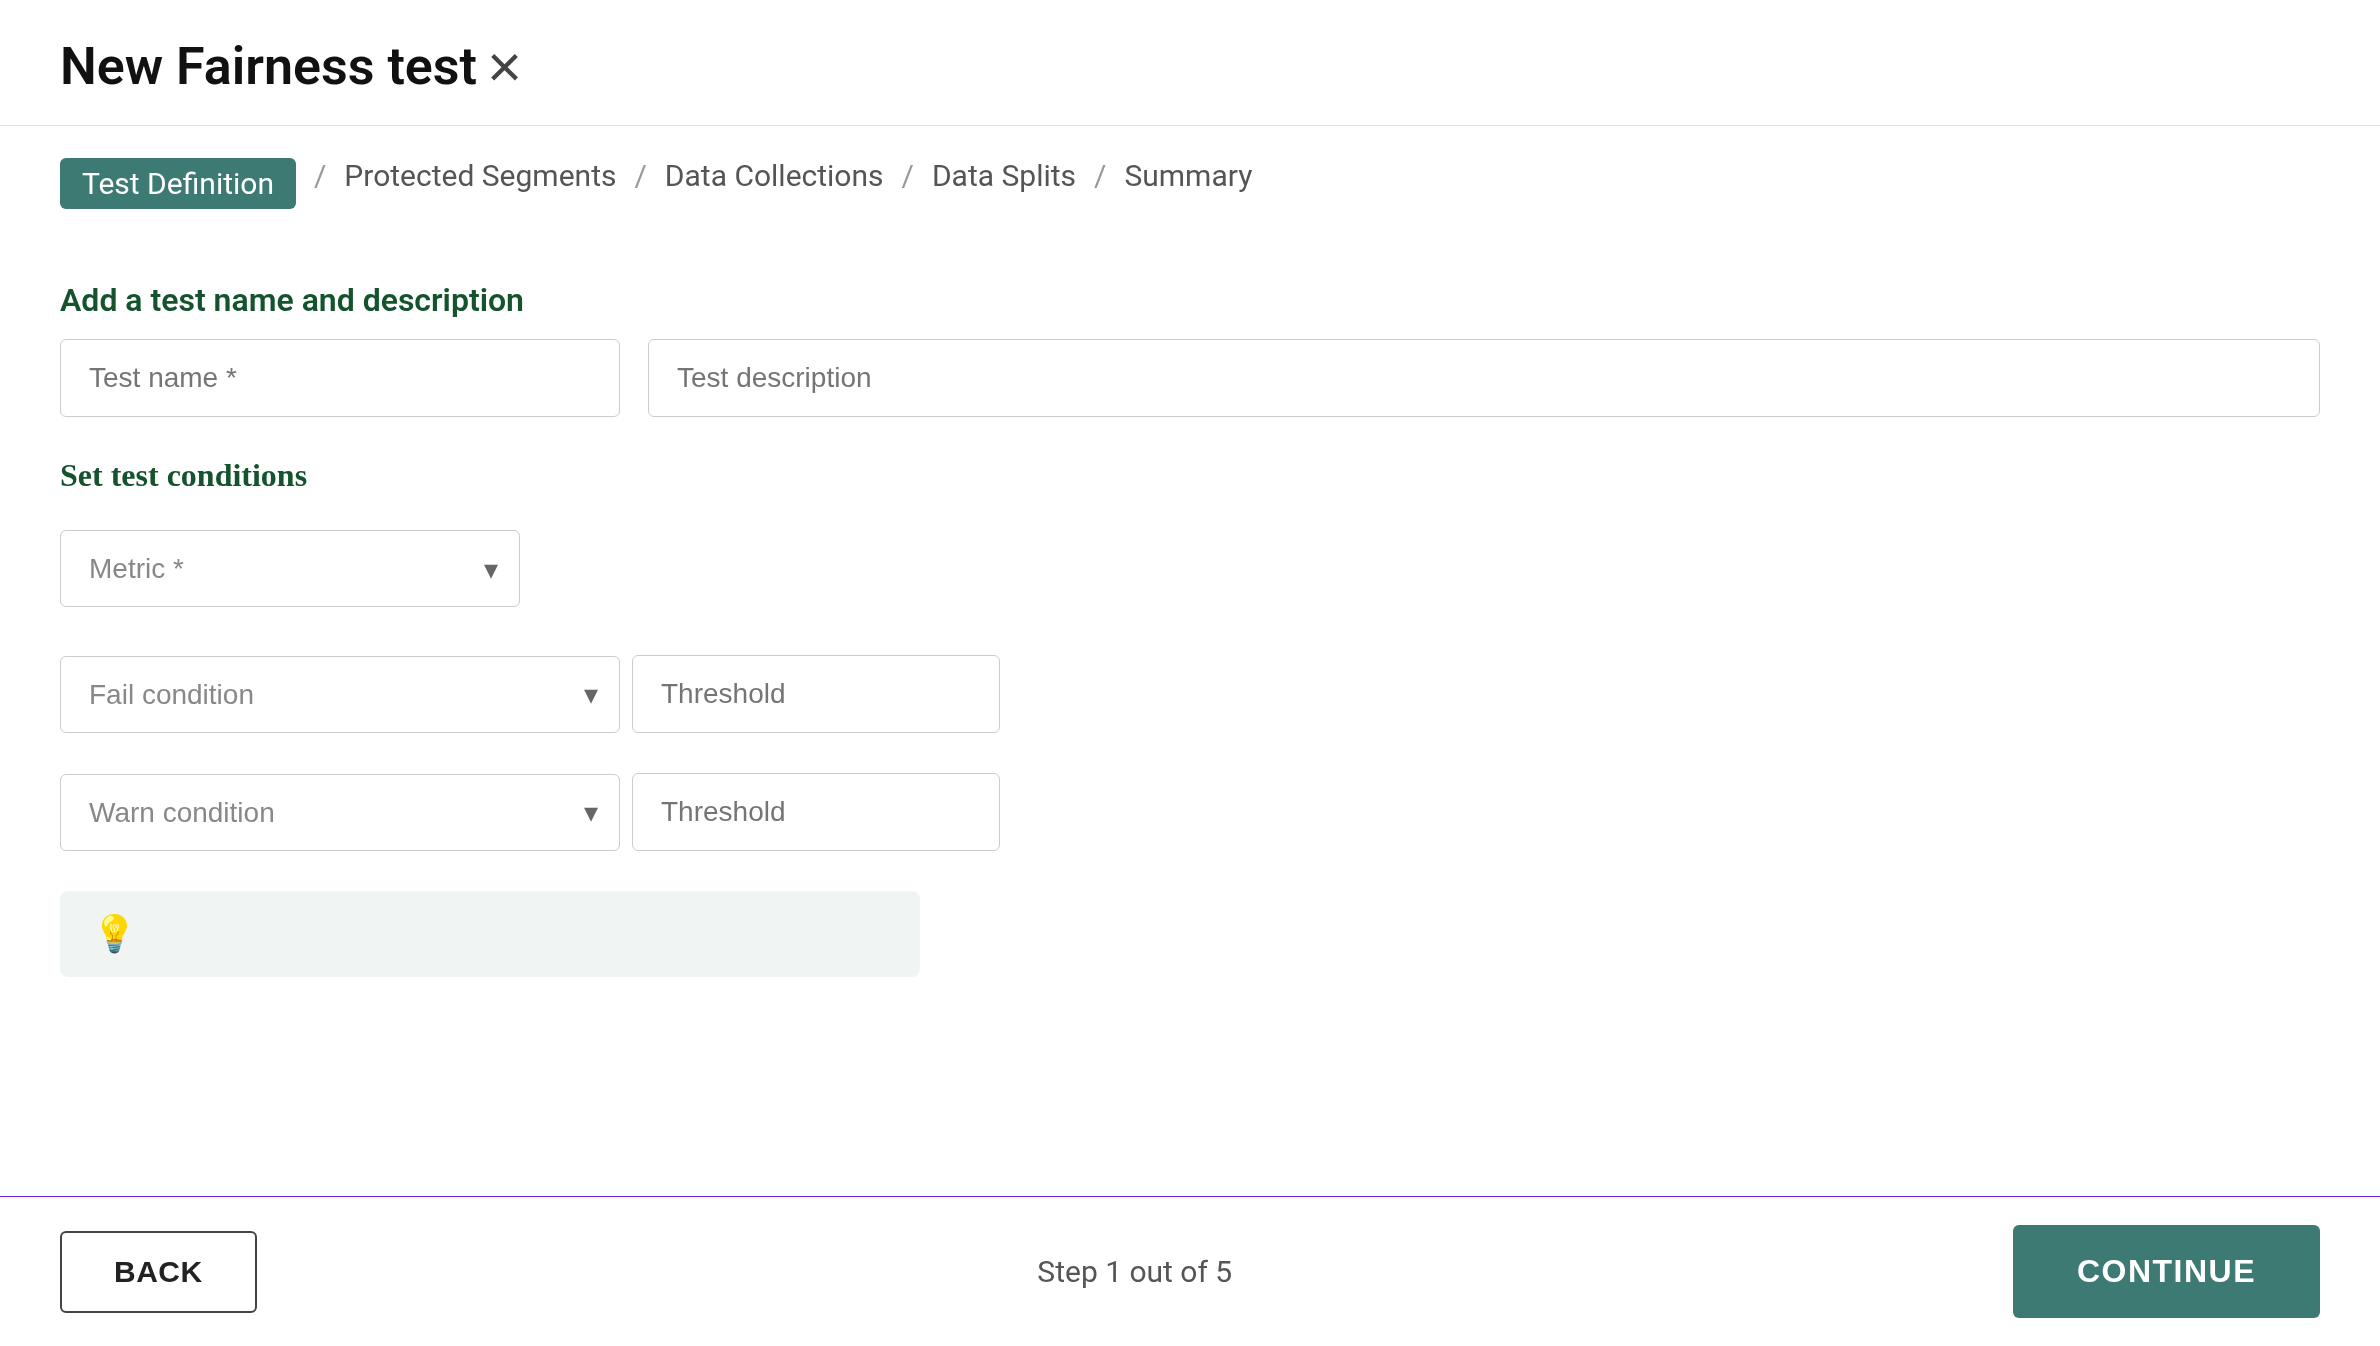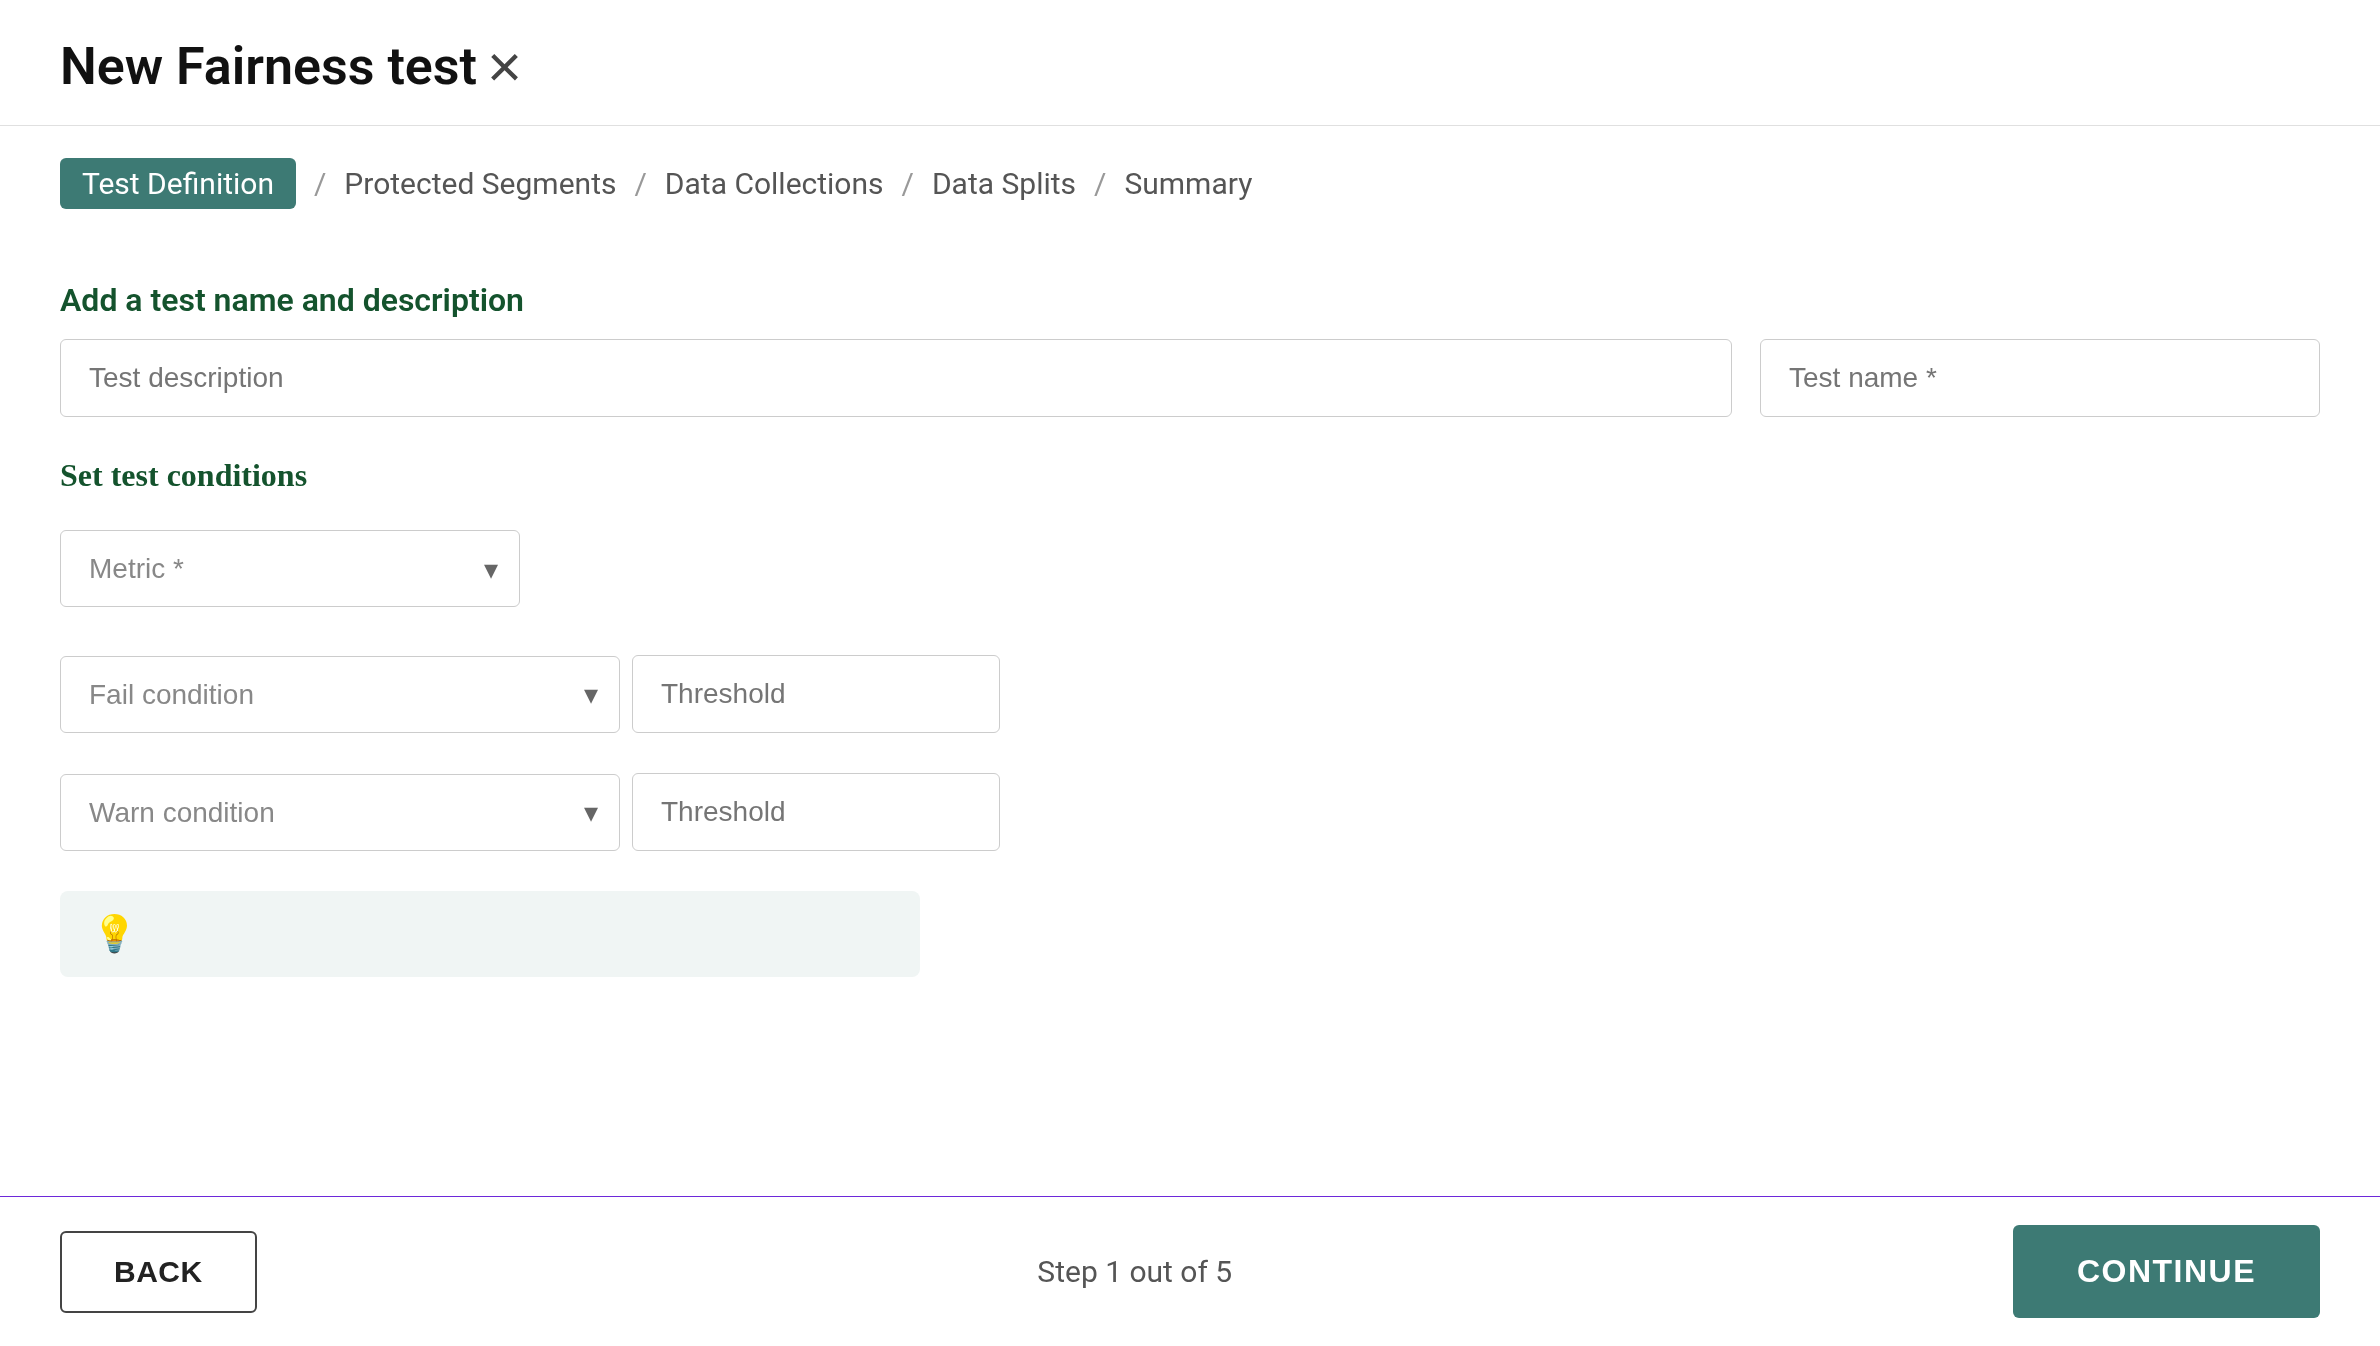--- a/index.html
+++ b/index.html
@@ -46,21 +46,21 @@
       border: none;
       cursor: pointer;
       font-size: 60px;
       color: #444;
       line-height: 1;
       padding: 0 10px;
     }
 
     .breadcrumb-bar {
       display: flex;
-      align-items: center;
+      align-items: flex-start;
       padding: 32px 60px 24px 60px;
       gap: 0;
     }
 
     .breadcrumb-item {
       font-size: 30px;
       color: #555;
       display: flex;
       align-items: center;
     }
@@ -265,22 +265,22 @@
     <span class="breadcrumb-separator">/</span>
 
     <span class="breadcrumb-item">Summary</span>
   </div>
 
   <div class="modal-body">
 
     <div class="section-title section-gap">Add a test name and description</div>
 
     <div class="form-row">
+      <input class="input-field test-name-input" type="text" placeholder="Test name *" style="">
       <input class="input-field desc-row" type="text" placeholder="Test description" style="">
-      <input class="input-field test-name-input" type="text" placeholder="Test name *" style="">
     </div>
 
     <div class="section-title section-conditions">Set test conditions</div>
 
     <div class="metric-row">
       <div class="select-wrapper metric-select-wrapper">
         <select class="select-field">
           <option value="">Metric *</option>
         </select>
         <span class="select-arrow">▾</span>

